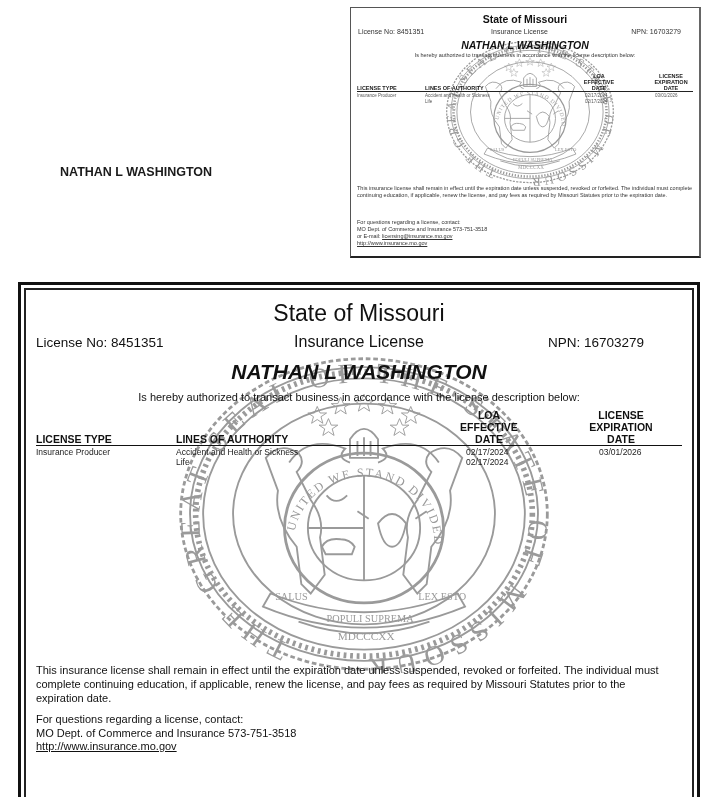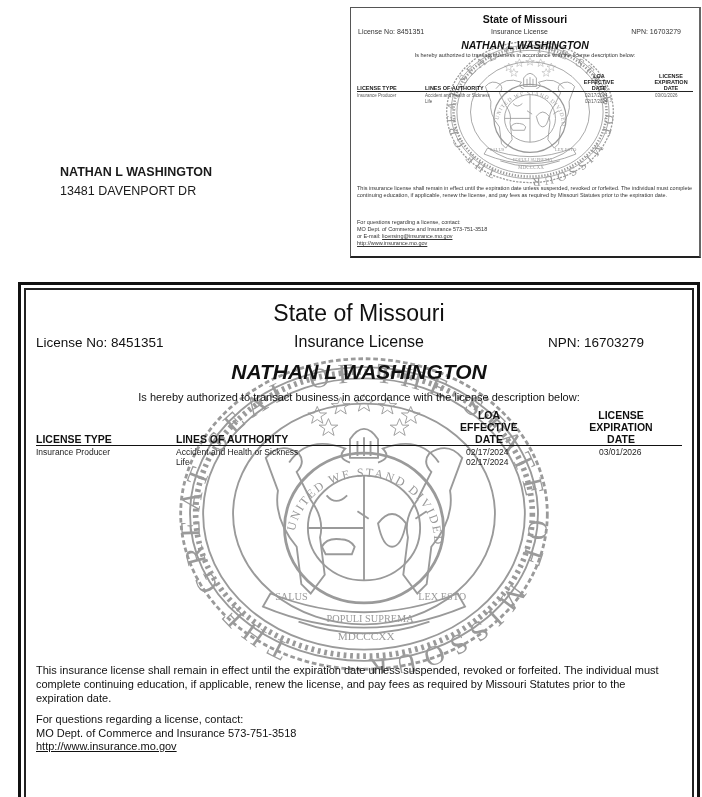--- a/index.html
+++ b/index.html
@@ -109,21 +109,20 @@
         <text x="258" y="262" font-size="11">LEX ESTO</text>
         <text x="160" y="285" font-size="11">POPULI SUPREMA</text>
         <text x="172" y="305" font-size="12">MDCCCXX</text>
       </g>
     </symbol>
   </defs>
 </svg>
 
 <div class="address">
   <div class="name">NATHAN L WASHINGTON</div>
-  <div>13481 DAVENPORT DR</div>
 </div>
 
 <div class="card-small">
   <svg class="seal">
       <use href="#mo-seal"></use>
     </svg>
   <div class="layer">
     <div class="cs-title">State of Missouri</div>
     <div class="cs-row">
       <span class="l">License No: 8451351</span>

